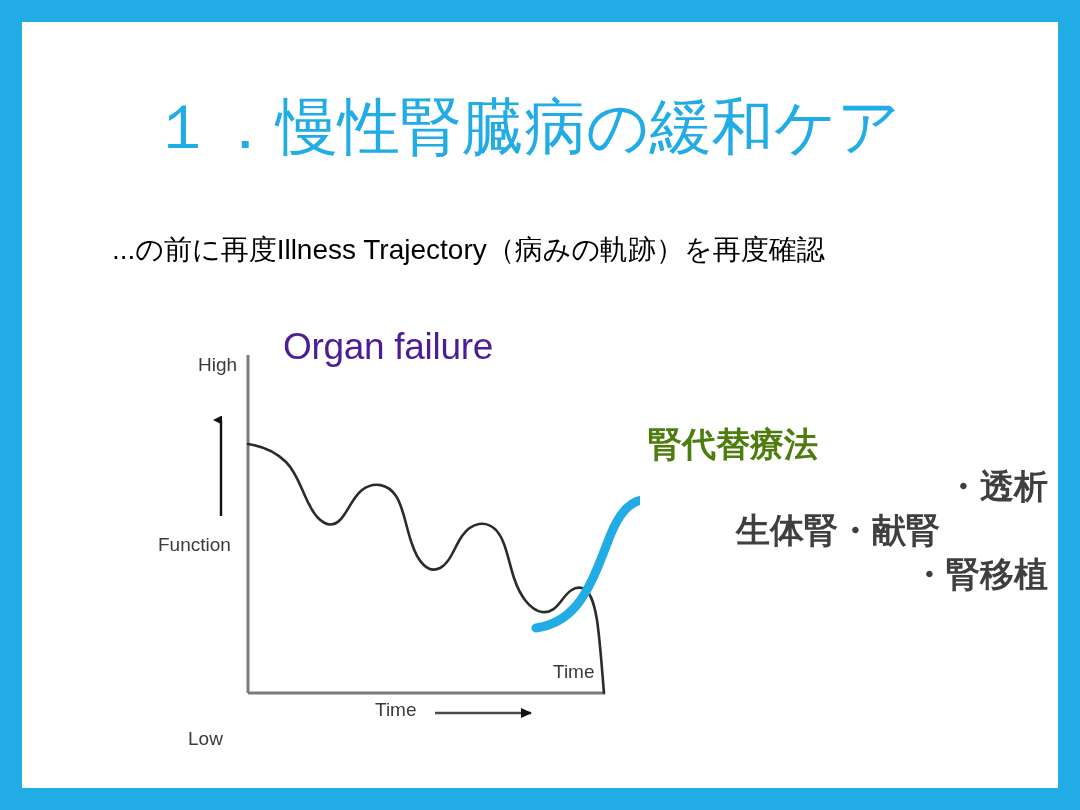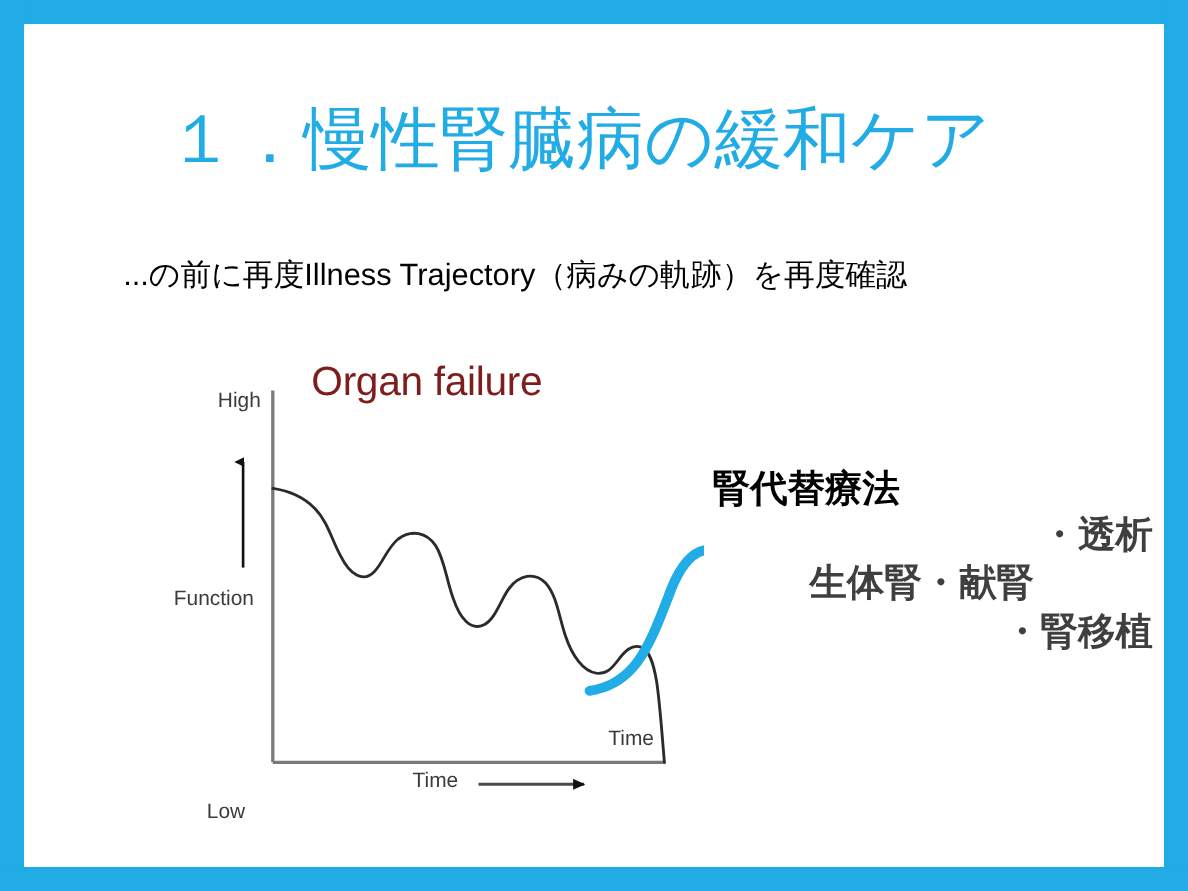--- a/index.html
+++ b/index.html
@@ -71,21 +71,21 @@
     width: 490px;
     height: 420px;
   }
   .figure svg { display: block; }
 
   .fig-caption {
     position: absolute;
     left: 133px;
     top: 6px;
     font-size: 37px;
-    color: #7f1d1d;
+    color: #4c1d95;
     font-weight: 400;
     white-space: nowrap;
     letter-spacing: -0.3px;
   }
   .axis-label {
     position: absolute;
     font-size: 19px;
     color: #3b3b3b;
     font-weight: 400;
     white-space: nowrap;
@@ -99,21 +99,21 @@
   
   .rrt-block {
     position: absolute;
     left: 648px;
     top: 424px;
     width: 400px;
   }
   .rrt-heading {
     font-size: 34px;
     font-weight: bold;
-    color: #000000;
+    color: #4d7c0f;
     line-height: 1.18;
     white-space: nowrap;
   }
   .rrt-line {
     font-size: 34px;
     font-weight: bold;
     color: #3f3f3f;
     line-height: 1.30;
     white-space: nowrap;
   }

